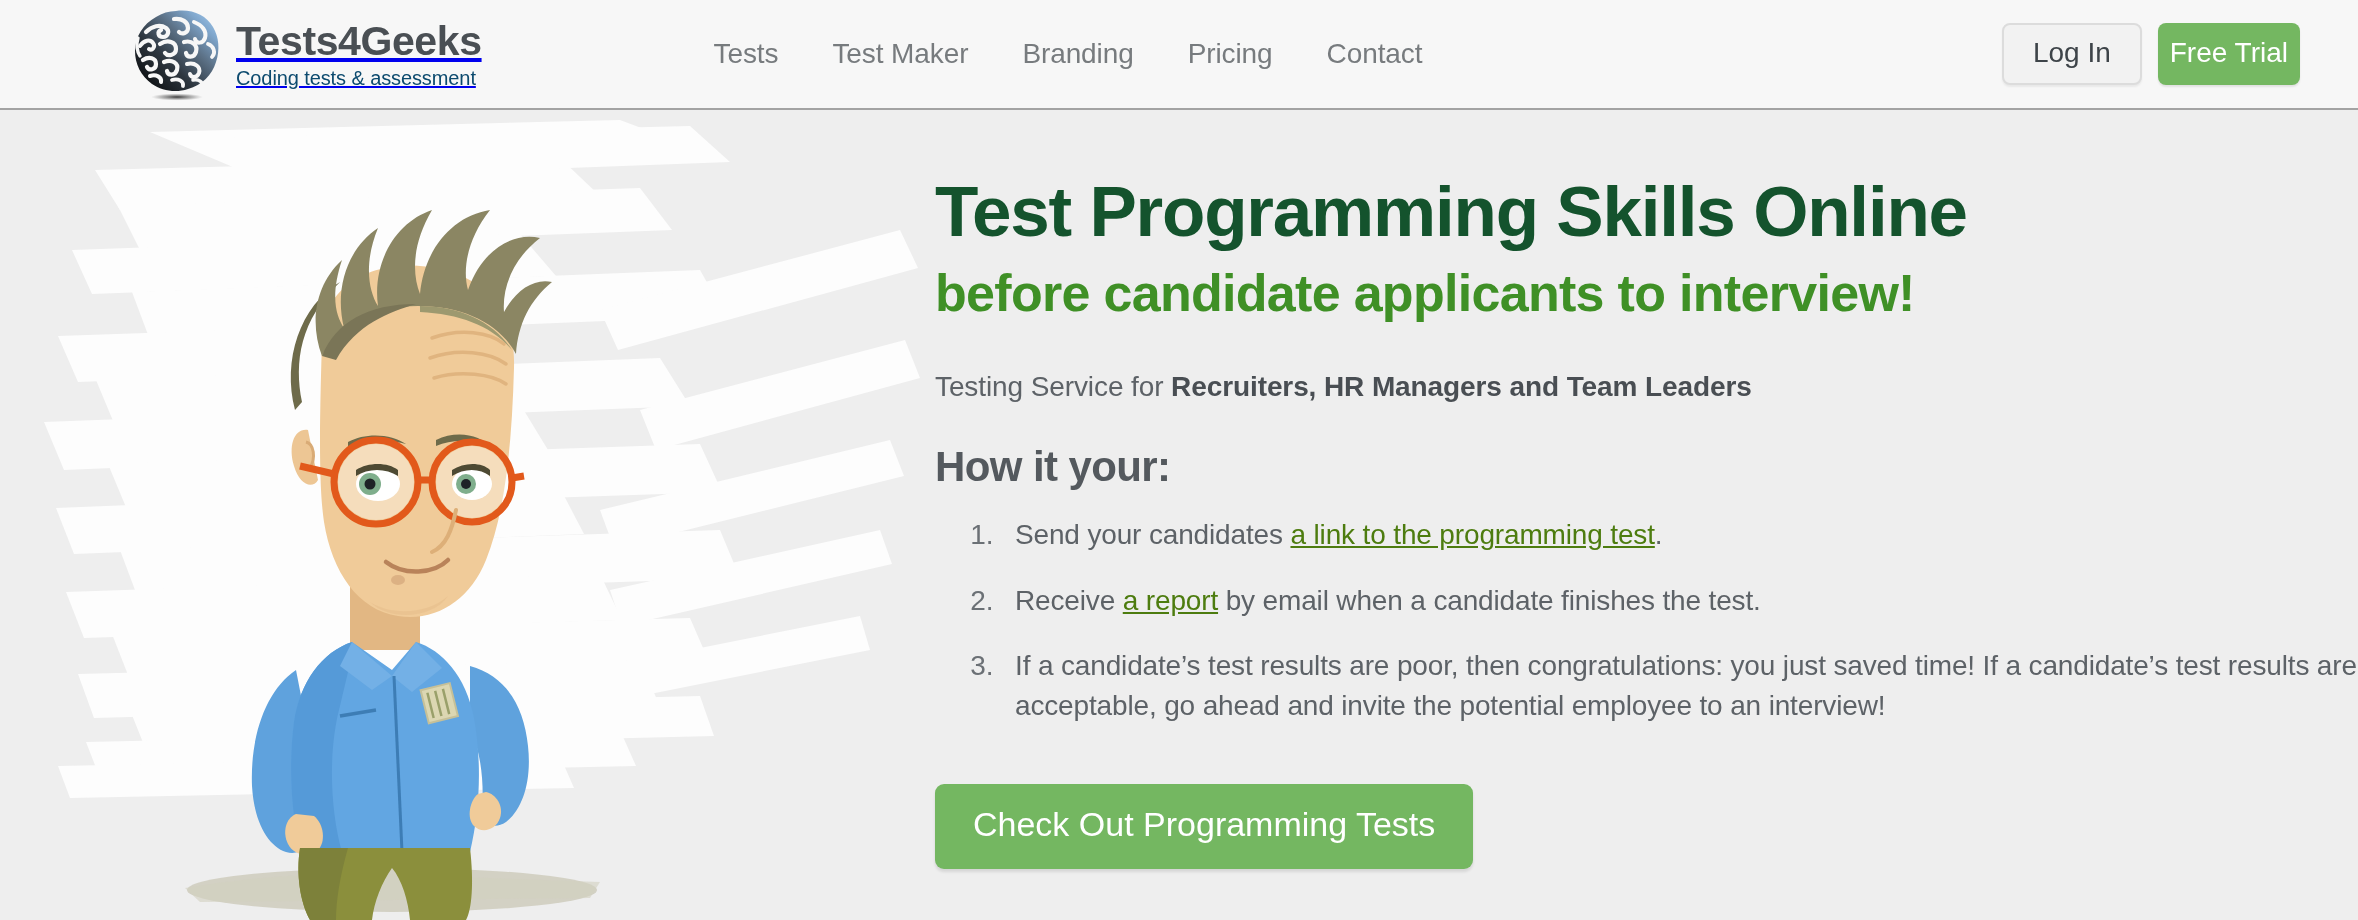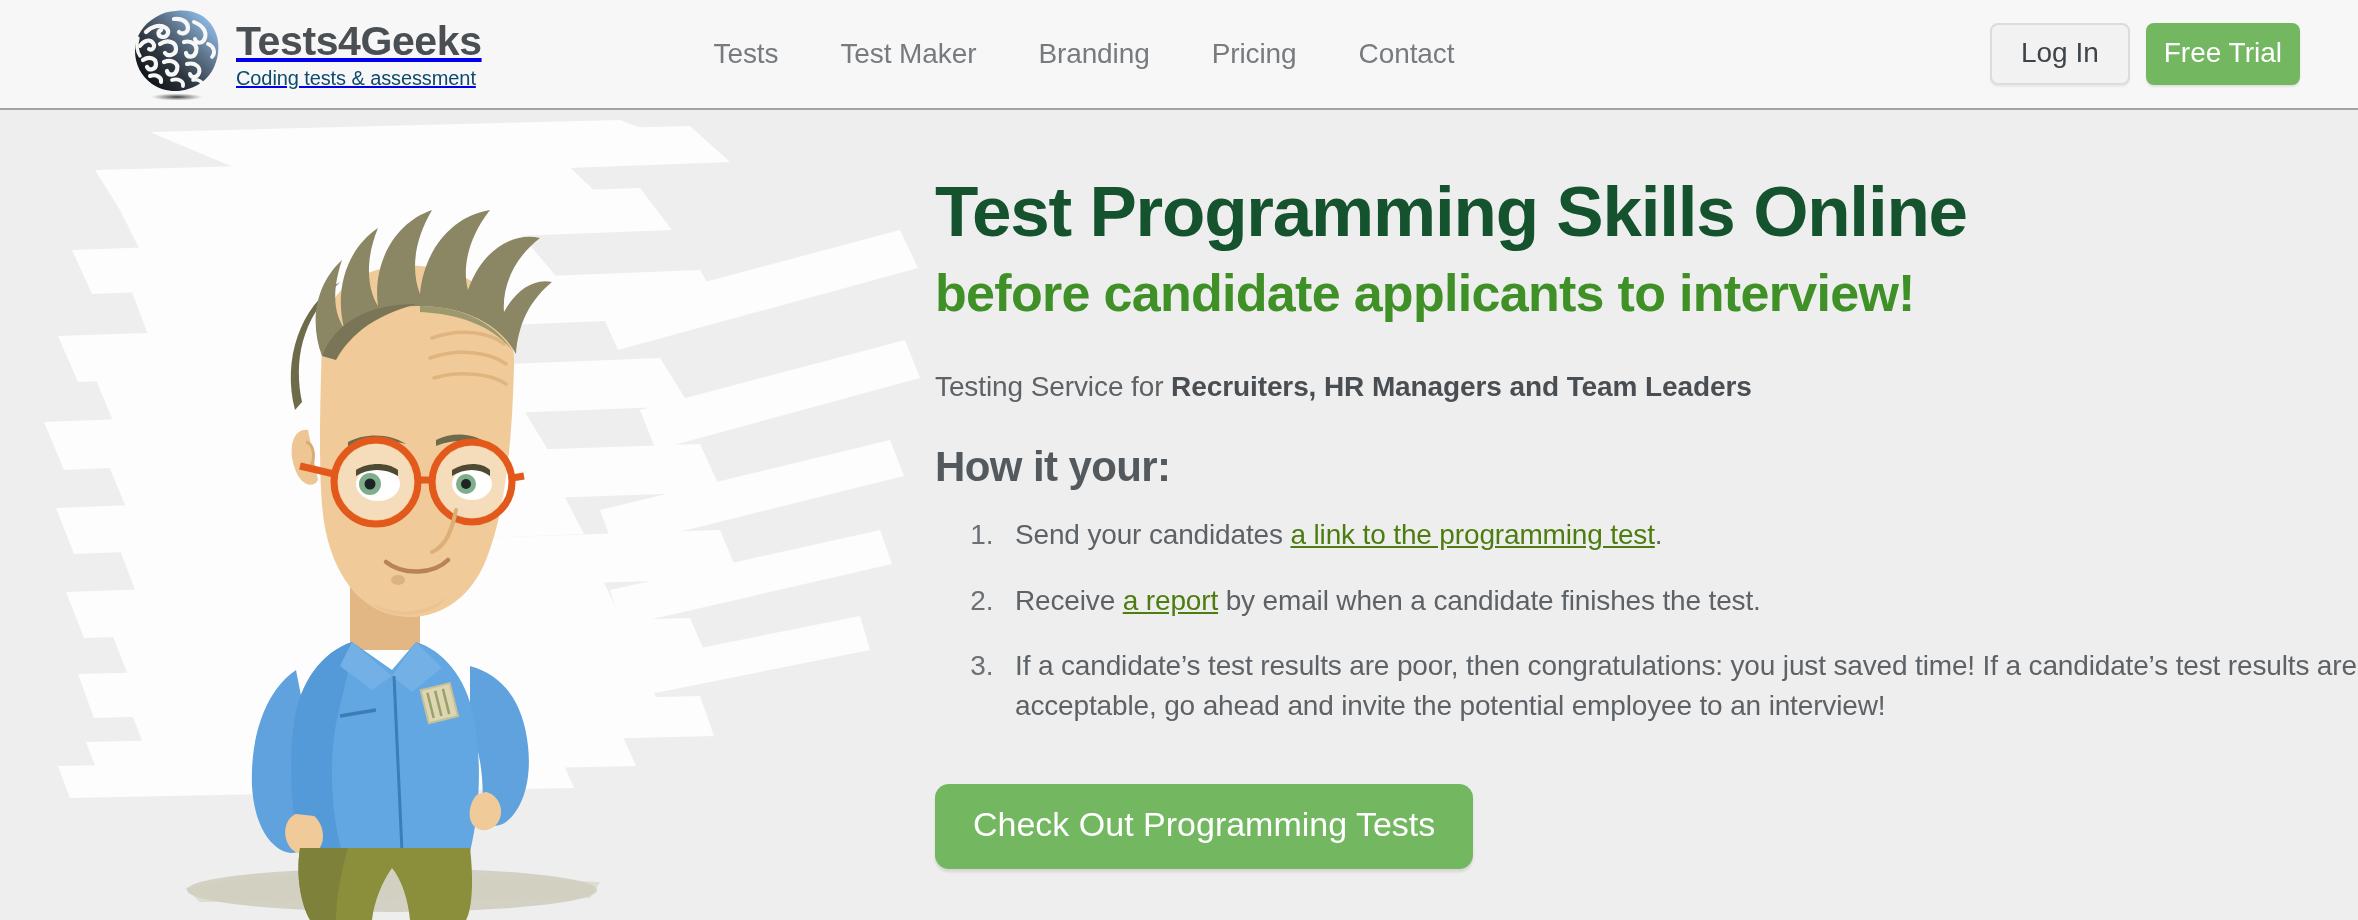--- a/index.html
+++ b/index.html
@@ -55,21 +55,21 @@
     font-size: 20px;
     color: #0c4a6e;
     line-height: 1.2;
     margin-top: 4px;
     letter-spacing: -0.1px;
   }
 
   .nav {
     display: flex;
     align-items: center;
-    gap: 8px;
+    gap: 0px;
     margin-left: 205px;
   }
 
   .nav-link {
     font-size: 28px;
     color: #777b7e;
     text-decoration: none;
     padding: 10px 27px;
     white-space: nowrap;
     letter-spacing: -0.1px;
@@ -94,21 +94,21 @@
     line-height: 1.15;
     box-shadow: 0 2px 2px rgba(0,0,0,0.06);
   }
 
   .btn-trial {
     font-size: 28px;
     color: #ffffff;
     background: #74b761;
     border: none;
     border-radius: 8px;
-    padding: 14px 18px 16px;
+    padding: 14px 12px 16px;
     cursor: pointer;
     font-family: inherit;
     line-height: 1.15;
     box-shadow: 0 2px 2px rgba(0,0,0,0.09);
   }
 
   
   .hero {
     display: flex;
     height: 810px;
@@ -183,21 +183,21 @@
     color: #4d7c0f;
   }
 
   .btn-cta {
     display: inline-block;
     margin-top: 42px;
     font-size: 34px;
     color: #ffffff;
     background: #74b761;
     border: none;
-    border-radius: 14px;
+    border-radius: 9px;
     padding: 22px 38px 26px;
     cursor: pointer;
     font-family: inherit;
     line-height: 1.1;
     box-shadow: 0 3px 3px rgba(0,0,0,0.10);
   }
 </style>
 </head>
 <body>
 

